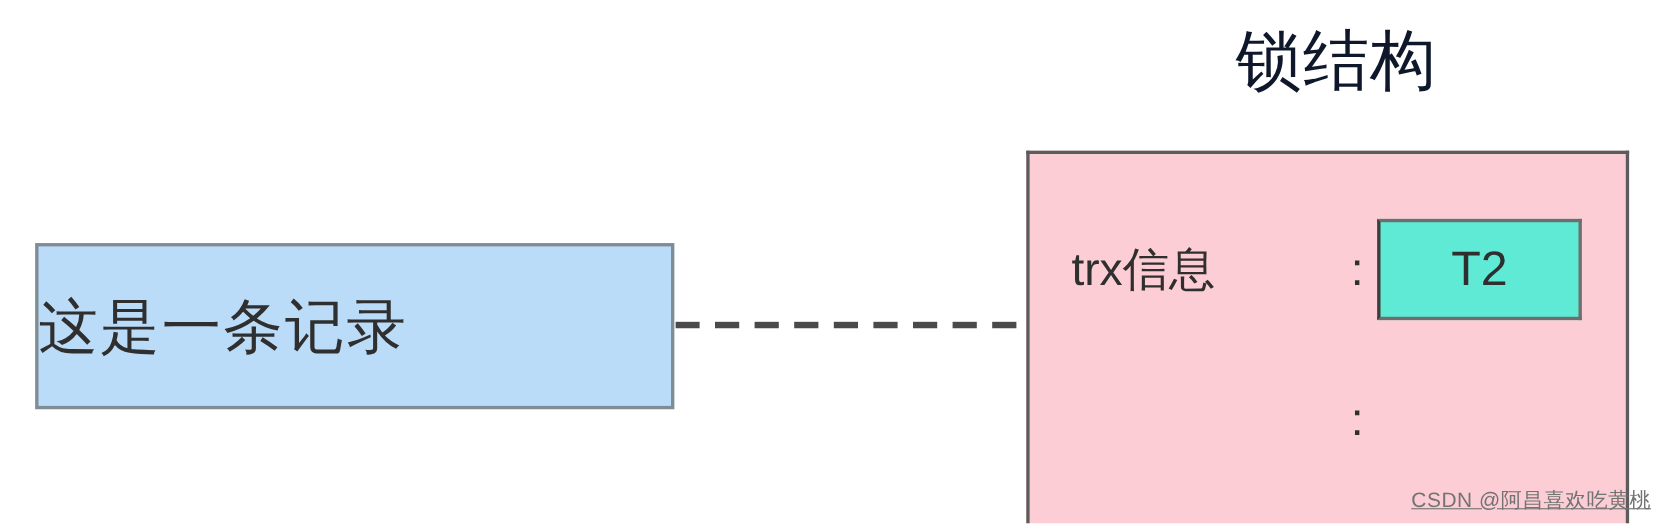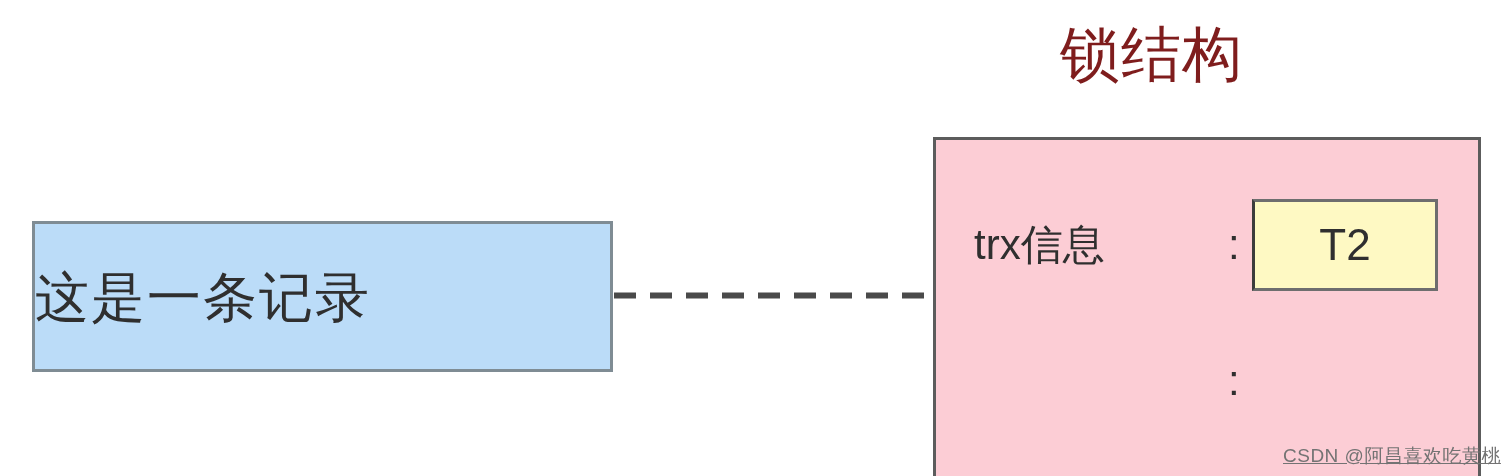--- a/index.html
+++ b/index.html
@@ -18,24 +18,24 @@
     background: #ffffff;
     overflow: hidden;
   }
 
   
   .diagram-title {
     position: absolute;
     left: 1060px;
     top: 18px;
     width: 310px;
-    text-align: left;
+    text-align: center;
     font-size: 60px;
     line-height: 74px;
-    color: #7f1d1d;
+    color: #0f172a;
     letter-spacing: 1px;
     white-space: nowrap;
   }
 
   
   .record-box {
     position: absolute;
     left: 32px;
     top: 221px;
     width: 581px;
@@ -103,21 +103,21 @@
     left: 292px;
     font-size: 42px;
     line-height: 50px;
     color: #2f2f2f;
   }
   .value-box {
     position: absolute;
     left: 316px;
     width: 186px;
     height: 92px;
-    background: #fef9c3;
+    background: #5eead4;
     border: 3px solid #6e6e6e;
     border-left-color: #3c3c3c;
     box-sizing: border-box;
     display: flex;
     align-items: center;
     justify-content: center;
   }
   .value-box-label {
     font-size: 44px;
     line-height: 50px;

